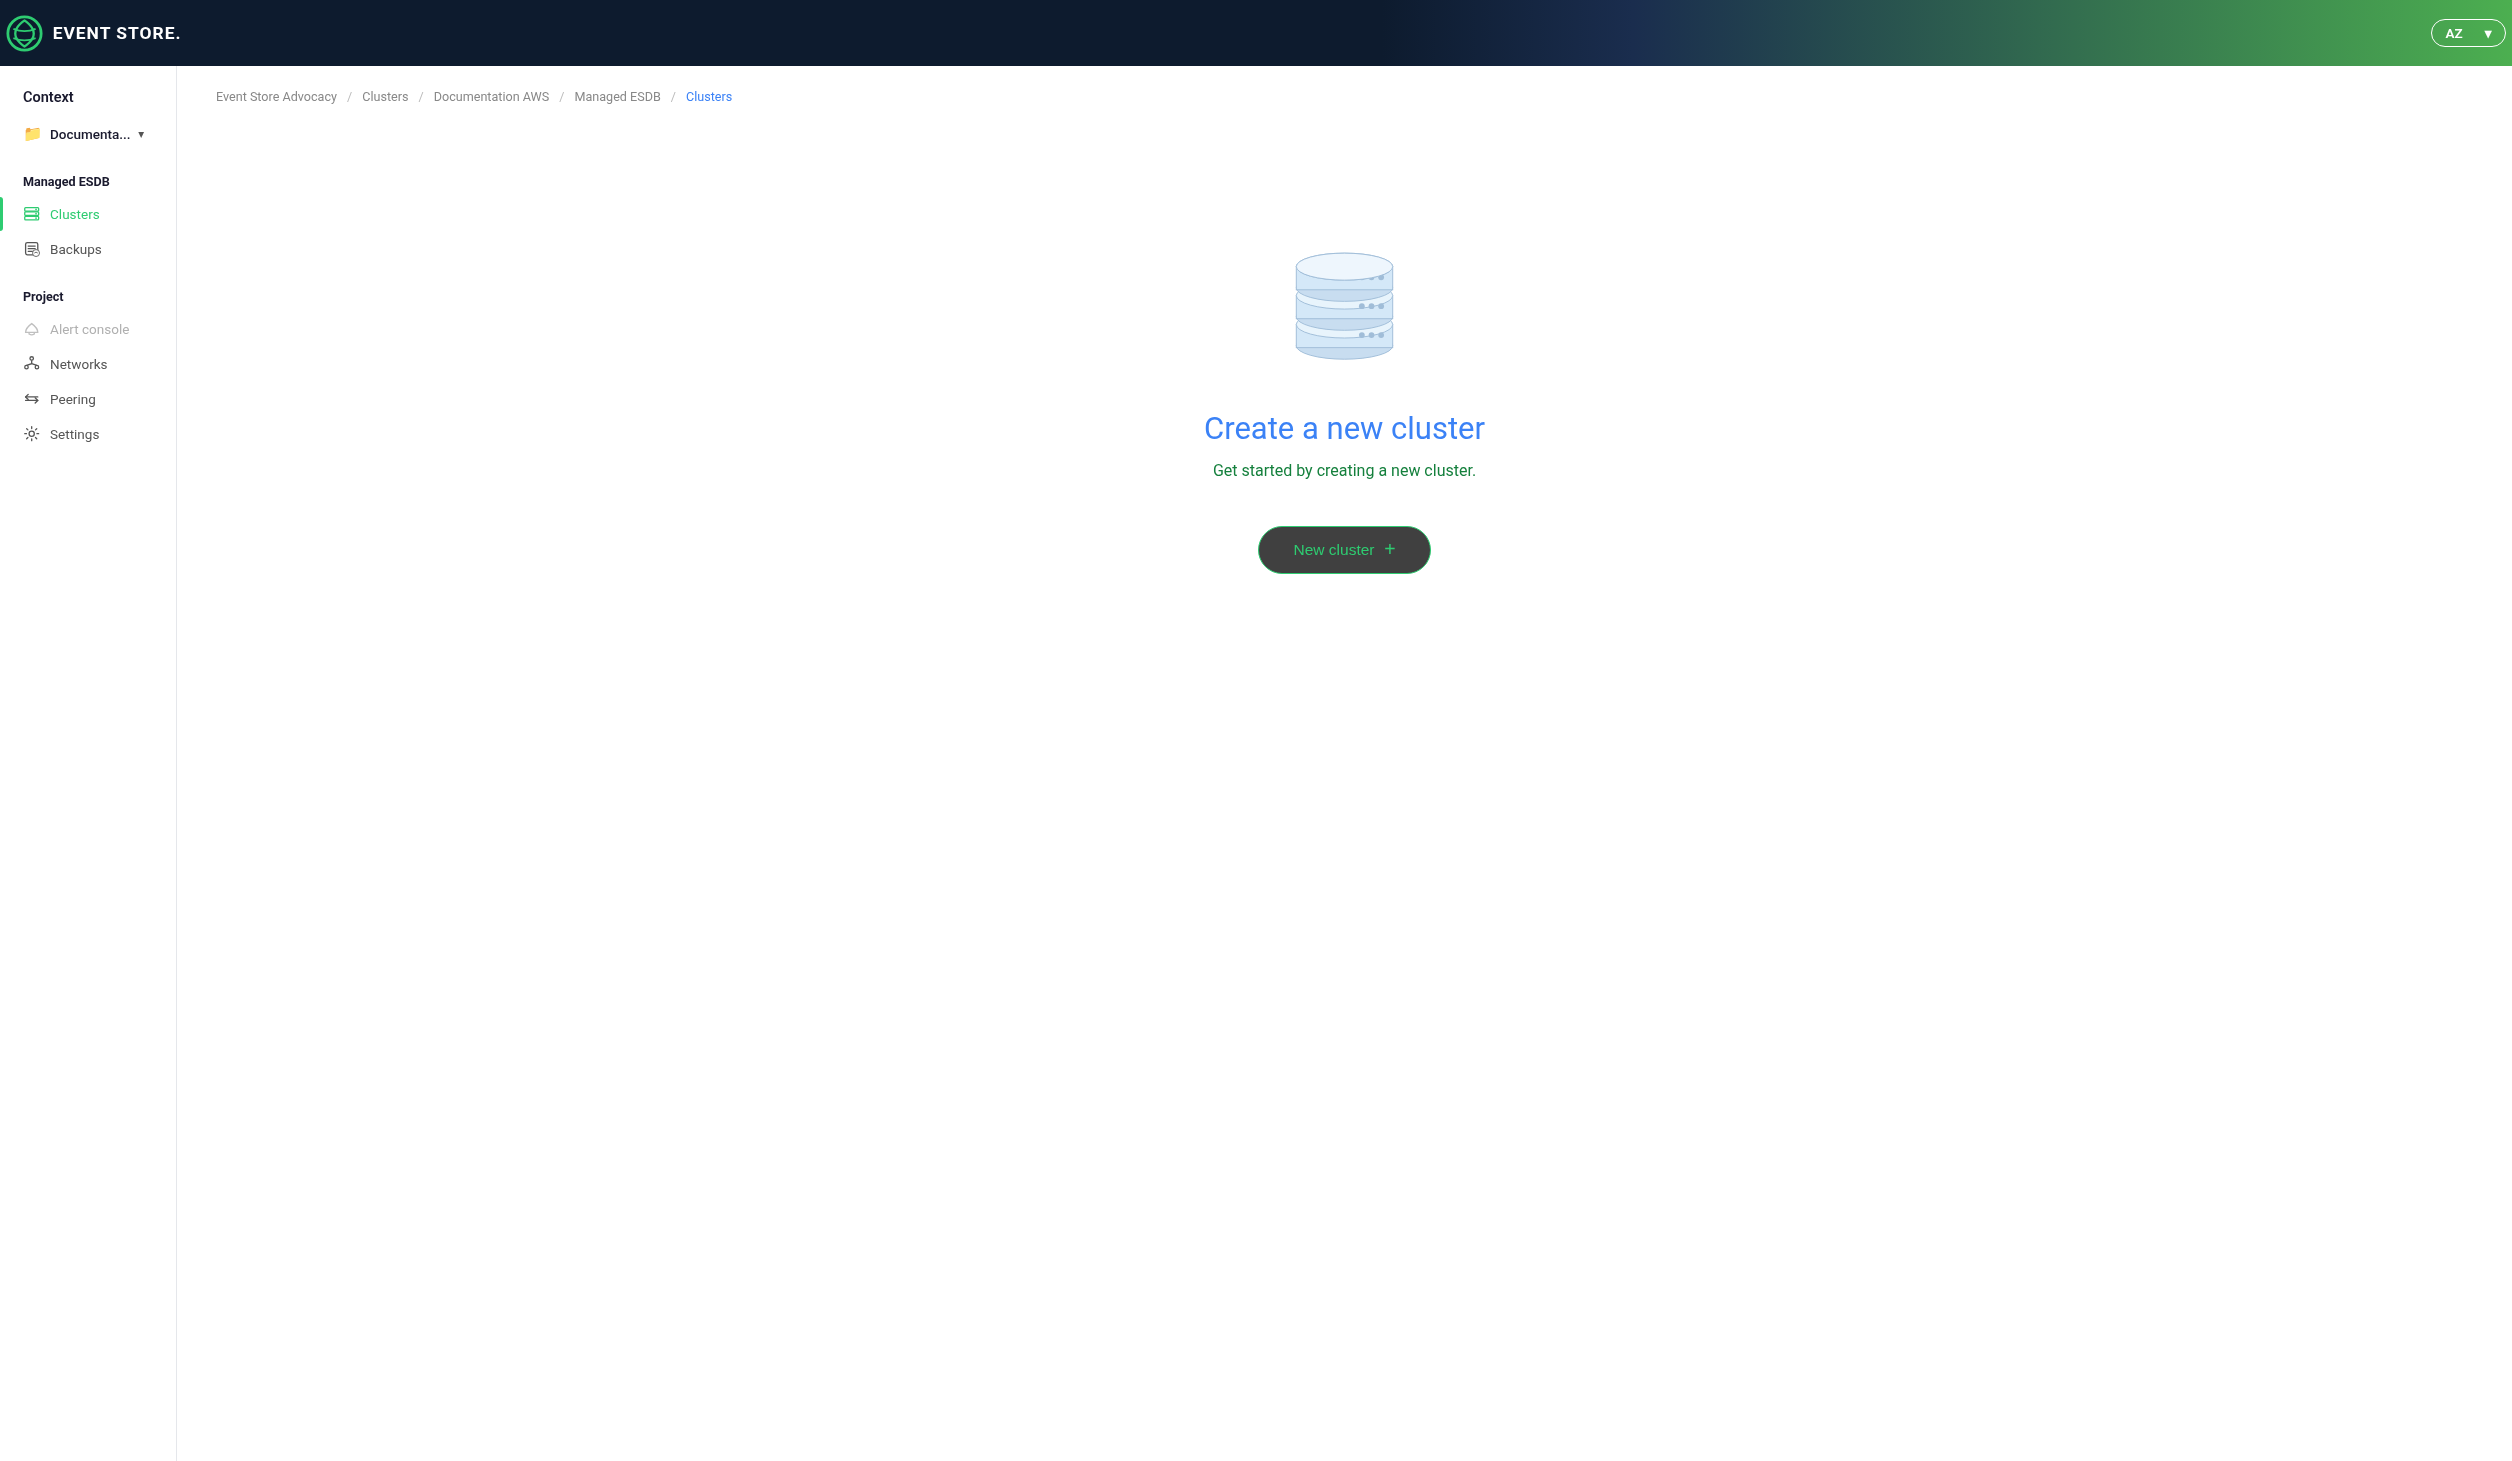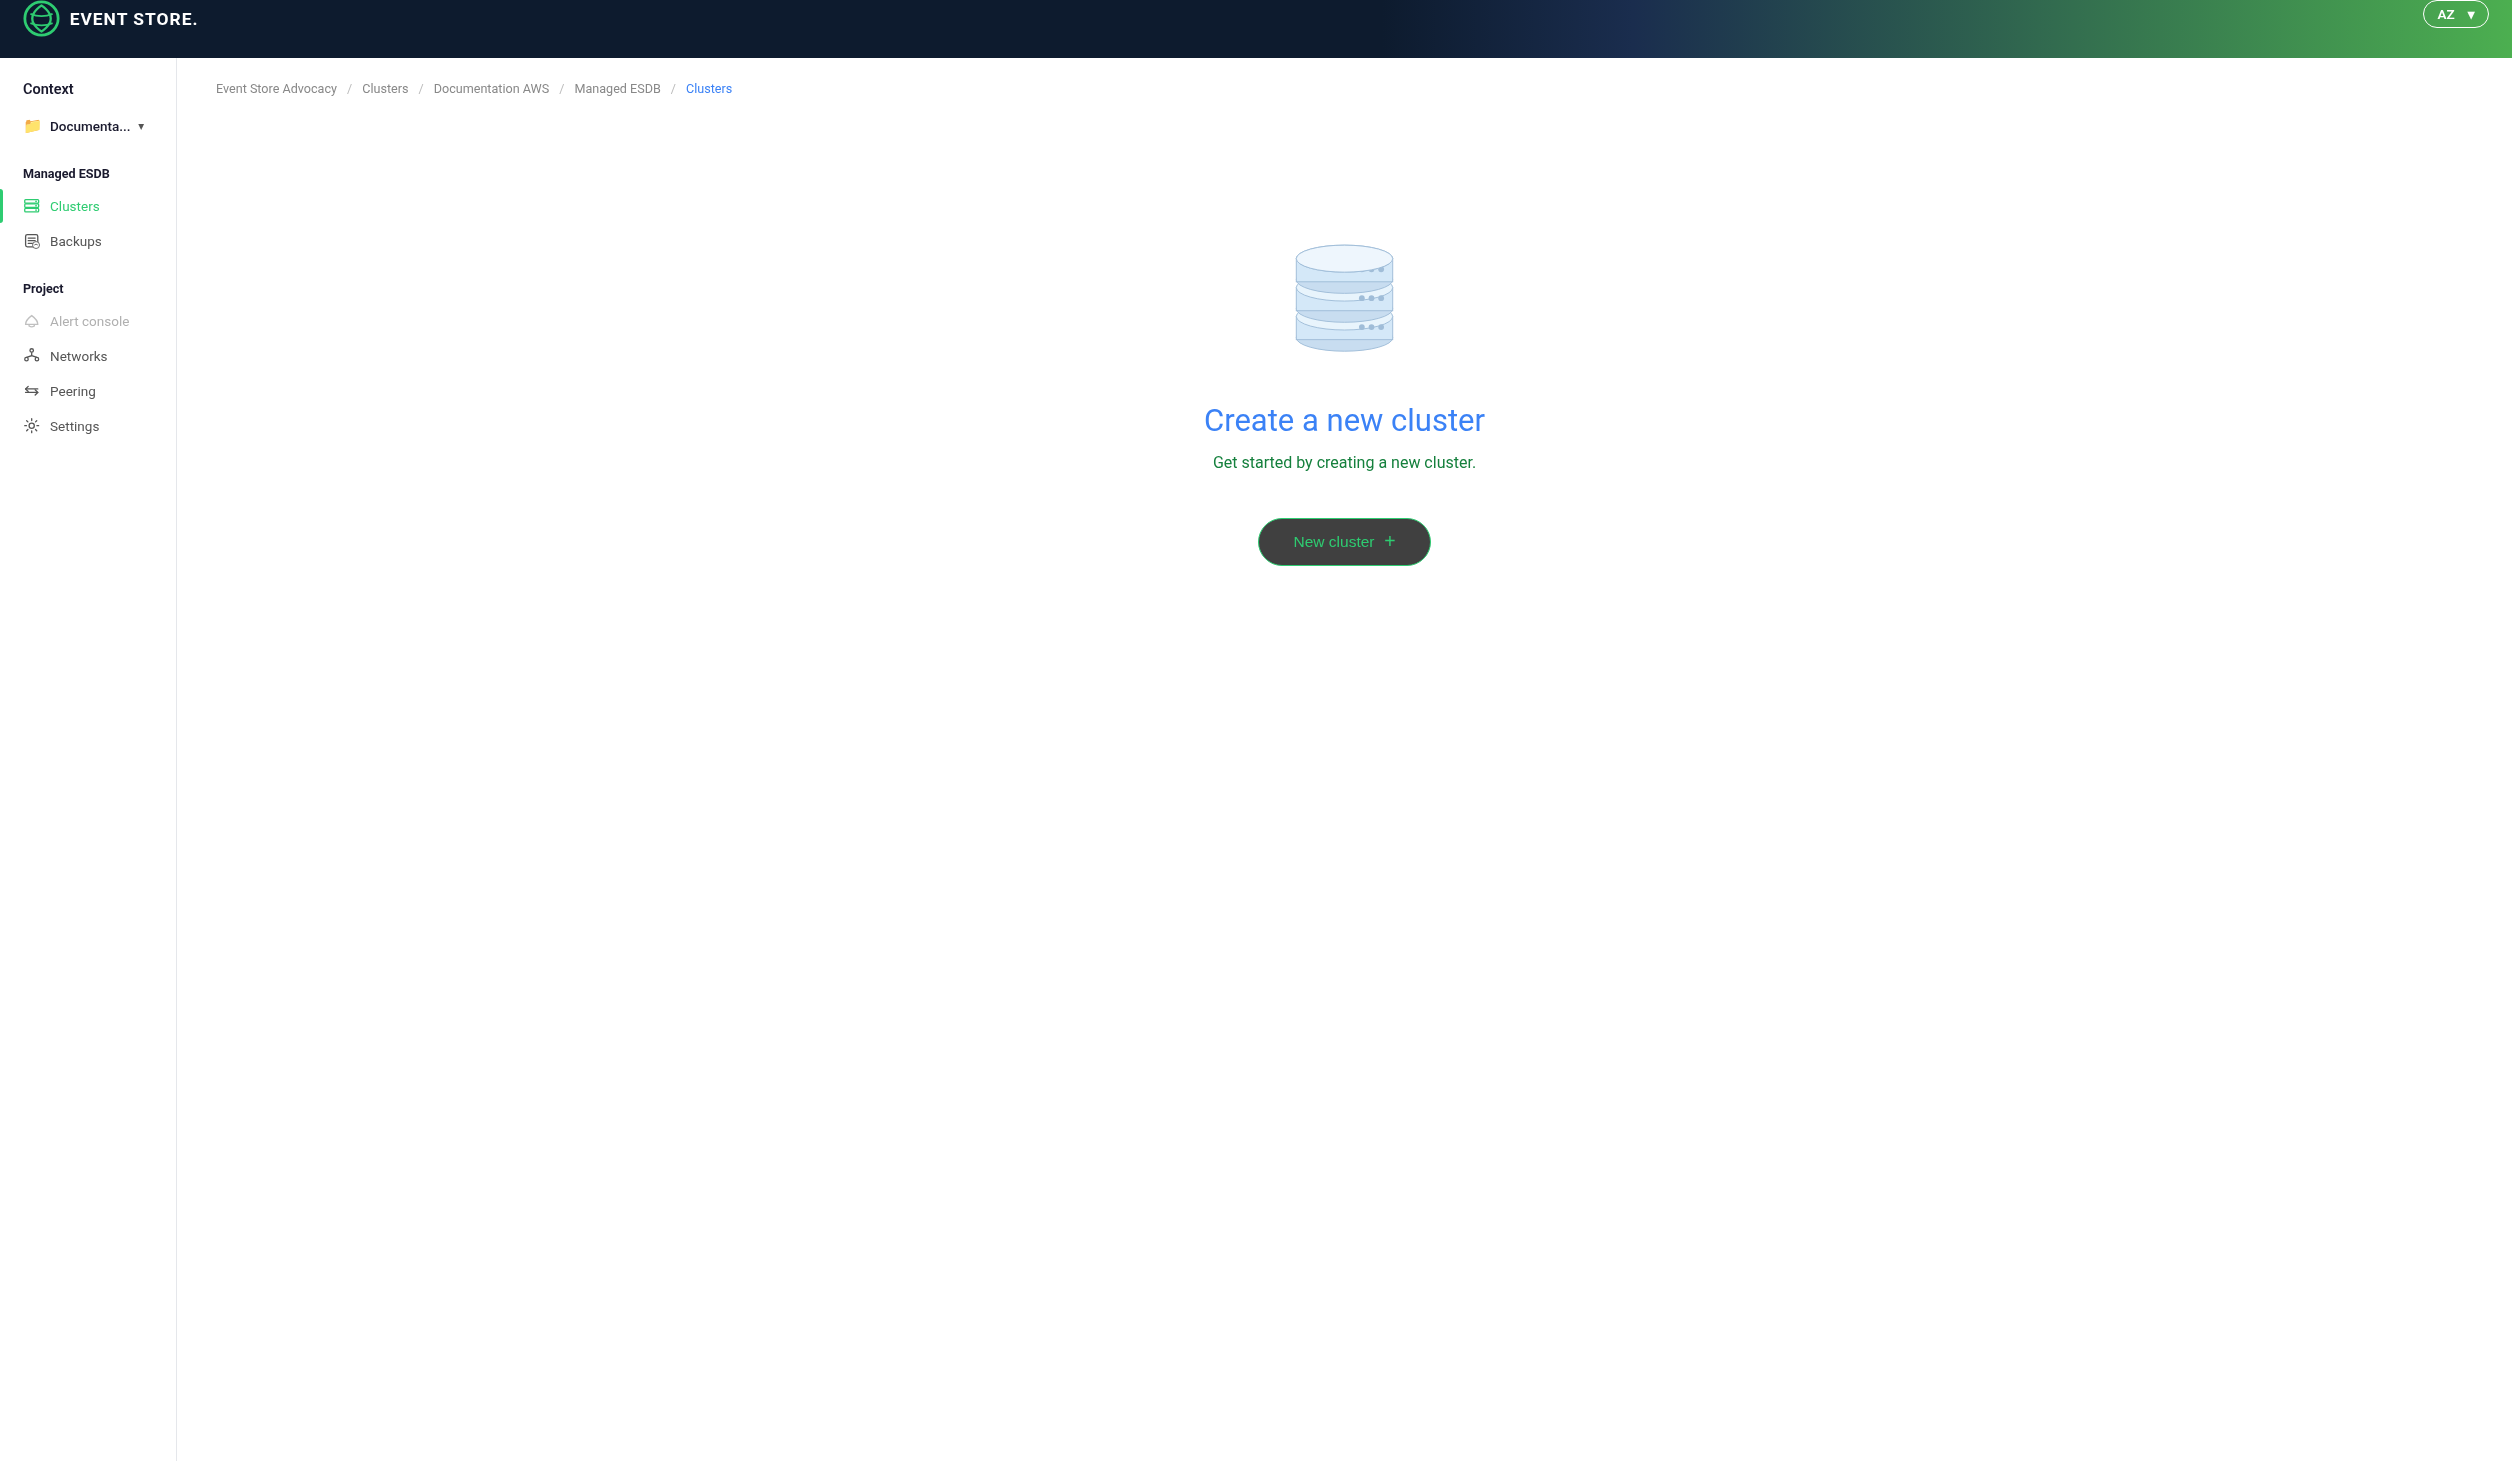--- a/index.html
+++ b/index.html
@@ -1,25 +1,25 @@
 <!DOCTYPE html>
 <html><head>
   <meta charset="utf-8">
   <style>
     * { margin: 0; padding: 0; box-sizing: border-box; }
     body { font-family: -apple-system, BlinkMacSystemFont, 'Segoe UI', Roboto, sans-serif; background: #f5f5f5; min-height: 100vh; }
 
     
     .header {
-      height: 58px;
+      height: 66px;
       background: linear-gradient(to right, #0d1b2e 0%, #0d1b2e 55%, #1a2d4e 65%, #4caf50 100%);
       display: flex;
-      align-items: flex-start;
+      align-items: center;
       justify-content: space-between;
-      padding: 0 23px;
+      padding: 0 6px;
       position: relative;
     }
     .header-logo {
       display: flex;
       align-items: center;
       gap: 9.7px;
     }
     .logo-icon {
       width: 37px;
       height: 37px;
@@ -27,21 +27,21 @@
     .logo-text {
       color: white;
       font-size: 17.4px;
       font-weight: 700;
       letter-spacing: 1px;
       text-transform: uppercase;
     }
     .header-user {
       display: flex;
       align-items: center;
-      gap: 13px;
+      gap: 22px;
       color: white;
       border: 1.9px solid white;
       border-radius: 19.4px;
       padding: 4.8px 13.5px;
       font-weight: 600;
       font-size: 13.5px;
       cursor: pointer;
     }
 
     

